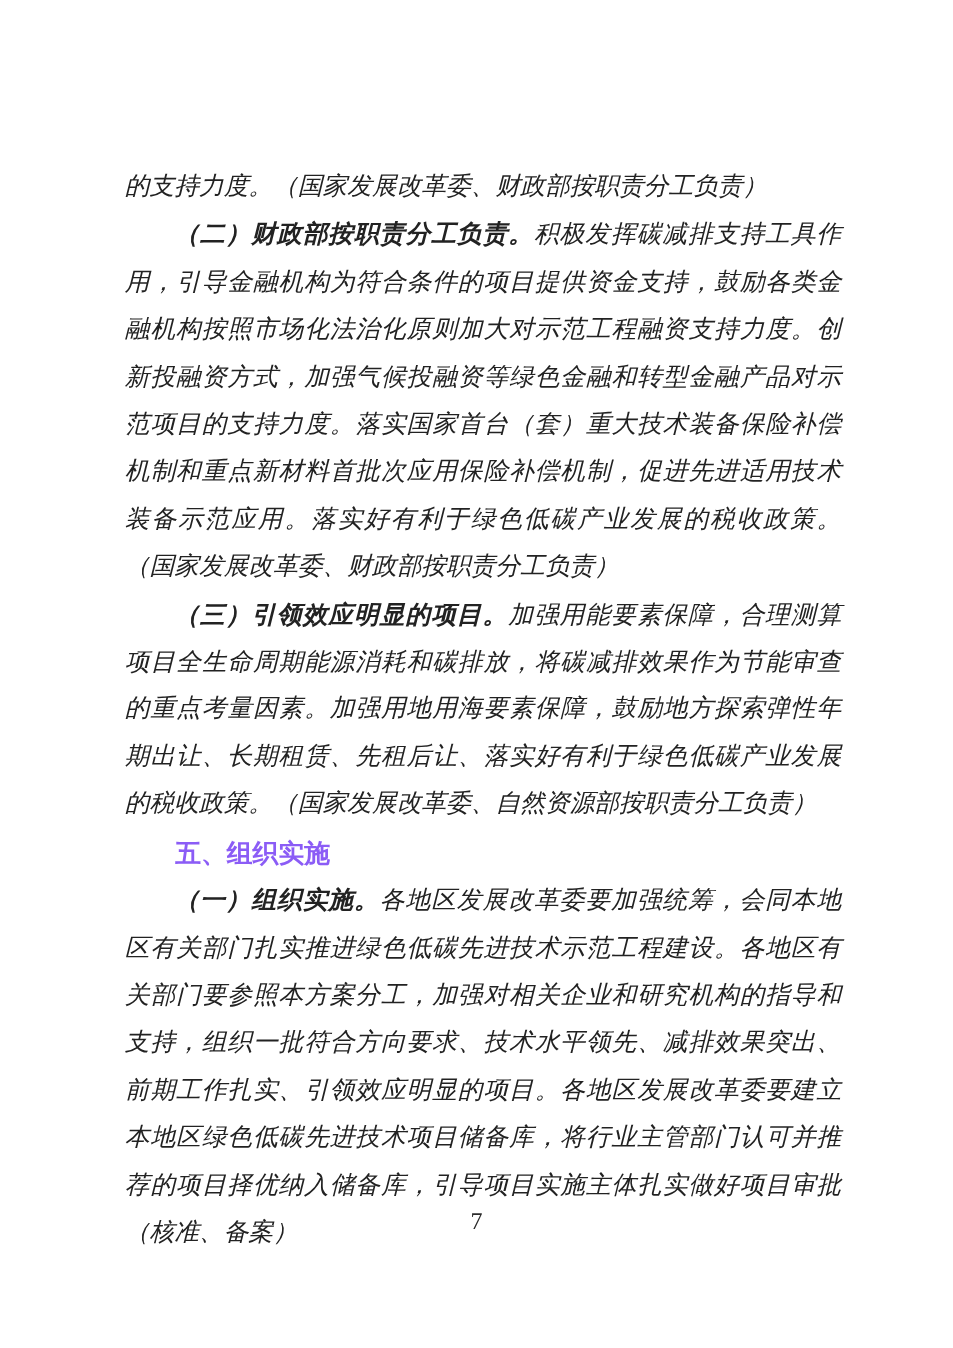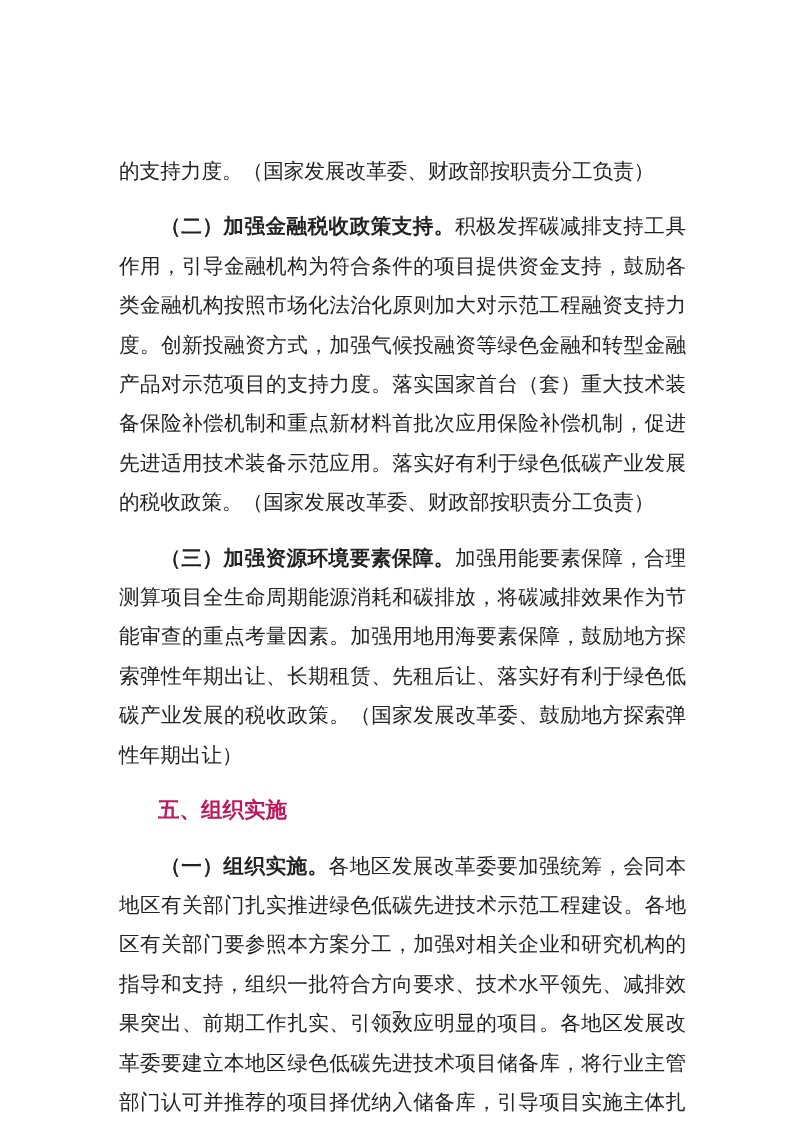--- a/index.html
+++ b/index.html
@@ -16,66 +16,67 @@
     font-family: "Liberation Serif", "DejaVu Serif", serif;
     color: #222222;
   }
   .text-block {
     position: absolute;
     left: 103px;
     top: 136px;
     width: 599px;
   }
   p.para {
-    margin: 16px;
+    margin: 1px;
     font-size: 20.6px;
     line-height: 39.4px;
     text-align: justify;
     text-justify: inter-ideograph;
     word-break: break-all;
     letter-spacing: 0;
+    font-style: italic;
   }
   p.para.indent {
     text-indent: 2em;
   }
   .run-lead {
     font-weight: bold;
   }
   .run-body {
     font-weight: normal;
   }
   .run-attribution {
     font-weight: normal;
   }
   h2.heading {
-    margin: 12px;
+    margin: 0;
     font-size: 21.5px;
     line-height: 39.4px;
     text-indent: 2em;
     font-family: "Liberation Sans", "DejaVu Sans", sans-serif;
     font-weight: bold;
-    color: #be185d;
+    color: #8b5cf6;
   }
   .page-number {
     position: absolute;
     left: 0;
     top: 1003px;
     width: 100%;
     text-align: center;
     font-size: 20px;
     line-height: 30px;
     color: #2b2b2b;
     font-family: "Liberation Serif", "DejaVu Serif", serif;
   }
 </style>
 </head>
 <body>
 
 <div class="page">
   <div class="text-block">
       <p class="para"><span class="run-body">的支持力度。</span><span class="run-attribution">（国家发展改革委、财政部按职责分工负责）</span></p>
-      <p class="para indent"><span class="run-lead">（二）加强金融税收政策支持。</span><span class="run-body">积极发挥碳减排支持工具作用，引导金融机构为符合条件的项目提供资金支持，鼓励各类金融机构按照市场化法治化原则加大对示范工程融资支持力度。创新投融资方式，加强气候投融资等绿色金融和转型金融产品对示范项目的支持力度。落实国家首台（套）重大技术装备保险补偿机制和重点新材料首批次应用保险补偿机制，促进先进适用技术装备示范应用。落实好有利于绿色低碳产业发展的税收政策。</span><span class="run-attribution">（国家发展改革委、财政部按职责分工负责）</span></p>
-      <p class="para indent"><span class="run-lead">（三）加强资源环境要素保障。</span><span class="run-body">加强用能要素保障，合理测算项目全生命周期能源消耗和碳排放，将碳减排效果作为节能审查的重点考量因素。加强用地用海要素保障，鼓励地方探索弹性年期出让、长期租赁、先租后让、落实好有利于绿色低碳产业发展的税收政策。</span><span class="run-attribution">（国家发展改革委、鼓励地方探索弹性年期出让）</span></p>
+      <p class="para indent"><span class="run-lead">（二）财政部按职责分工负责。</span><span class="run-body">积极发挥碳减排支持工具作用，引导金融机构为符合条件的项目提供资金支持，鼓励各类金融机构按照市场化法治化原则加大对示范工程融资支持力度。创新投融资方式，加强气候投融资等绿色金融和转型金融产品对示范项目的支持力度。落实国家首台（套）重大技术装备保险补偿机制和重点新材料首批次应用保险补偿机制，促进先进适用技术装备示范应用。落实好有利于绿色低碳产业发展的税收政策。</span><span class="run-attribution">（国家发展改革委、财政部按职责分工负责）</span></p>
+      <p class="para indent"><span class="run-lead">（三）引领效应明显的项目。</span><span class="run-body">加强用能要素保障，合理测算项目全生命周期能源消耗和碳排放，将碳减排效果作为节能审查的重点考量因素。加强用地用海要素保障，鼓励地方探索弹性年期出让、长期租赁、先租后让、落实好有利于绿色低碳产业发展的税收政策。</span><span class="run-attribution">（国家发展改革委、自然资源部按职责分工负责）</span></p>
       <h2 class="heading">五、组织实施</h2>
       <p class="para indent"><span class="run-lead">（一）组织实施。</span><span class="run-body">各地区发展改革委要加强统筹，会同本地区有关部门扎实推进绿色低碳先进技术示范工程建设。各地区有关部门要参照本方案分工，加强对相关企业和研究机构的指导和支持，组织一批符合方向要求、技术水平领先、减排效果突出、前期工作扎实、引领效应明显的项目。各地区发展改革委要建立本地区绿色低碳先进技术项目储备库，将行业主管部门认可并推荐的项目择优纳入储备库，引导项目实施主体扎实做好项目审批（核准、备案）</span></p>
     </div>
   <div class="page-number">7</div>
 </div>
 
 </body></html>

